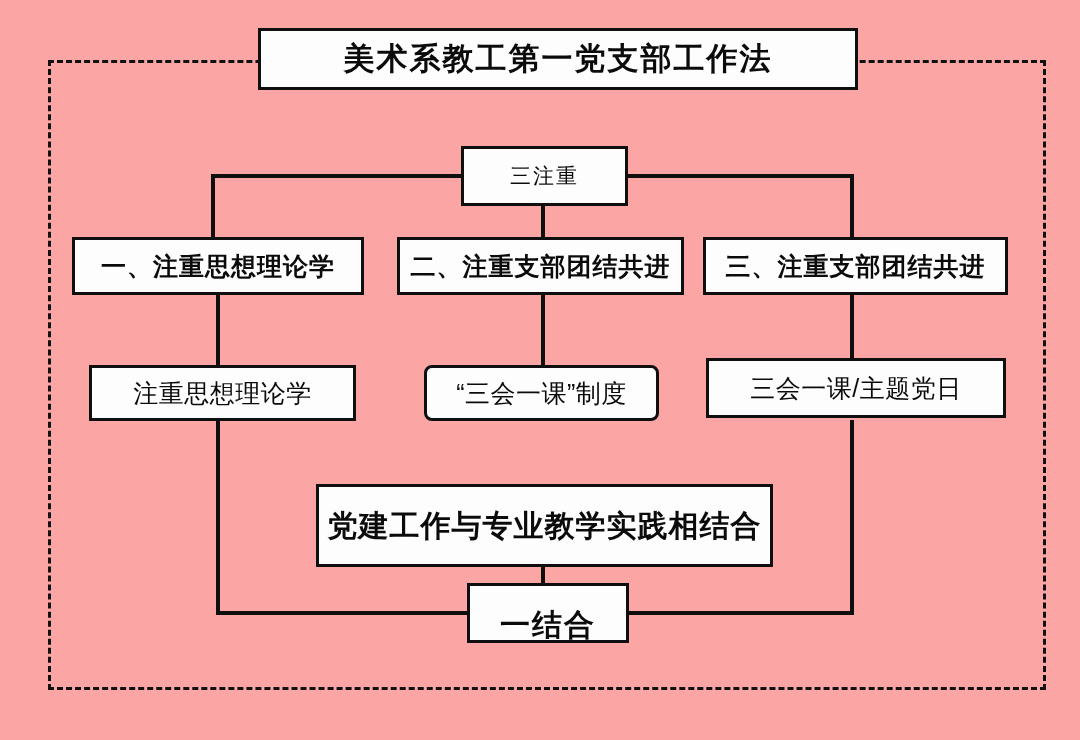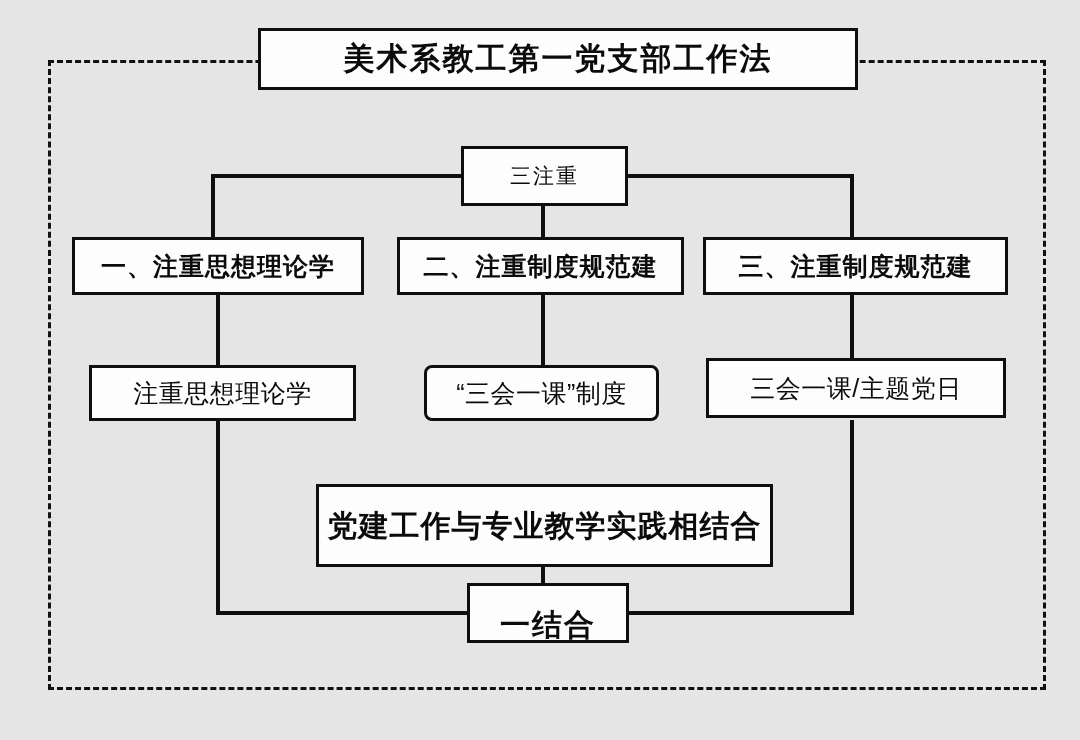--- a/index.html
+++ b/index.html
@@ -7,21 +7,21 @@
     padding: 0;
     background: #ffffff;
   }
   body {
     font-family: "Liberation Sans", "DejaVu Sans", sans-serif;
   }
   #canvas {
     position: relative;
     width: 1080px;
     height: 740px;
-    background: #e5e5e5;
+    background: #fca5a5;
     overflow: hidden;
   }
   #wires {
     position: absolute;
     left: 0;
     top: 0;
     width: 1080px;
     height: 740px;
   }
   .node {
@@ -114,25 +114,25 @@
 
   <div class="node node-hub" style="left:461px; top:146px; width:167px; height:60px;">
     <span>三注重</span>
   </div>
 
   <div class="node node-branch" style="left:72px; top:237px; width:292px; height:58px;">
     <span>一、注重思想理论学</span>
   </div>
 
   <div class="node node-branch" style="left:397px; top:237px; width:287px; height:58px;">
-    <span>二、注重制度规范建</span>
+    <span>二、注重支部团结共进</span>
   </div>
 
   <div class="node node-branch" style="left:703px; top:237px; width:305px; height:58px;">
-    <span>三、注重制度规范建</span>
+    <span>三、注重支部团结共进</span>
   </div>
 
   <div class="node node-leaf" style="left:89px; top:365px; width:267px; height:56px;">
     <span>注重思想理论学</span>
   </div>
 
   <div class="node node-leaf" style="left:424px; top:365px; width:235px; height:56px;border-radius:8px;">
     <span>“三会一课”制度</span>
   </div>
 

